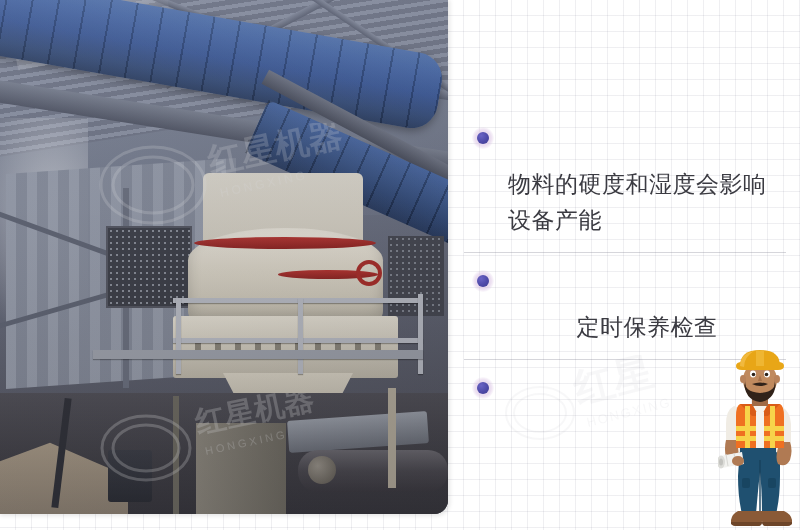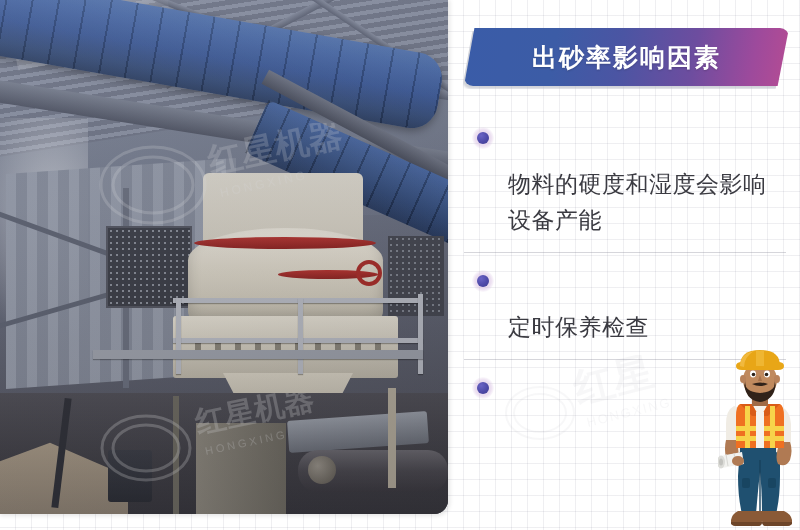--- a/index.html
+++ b/index.html
@@ -316,21 +316,21 @@
     left:14px; top:110px;
     width:322px;
   }
   .bullet-row {
     position:relative;
     display:flex;
     align-items:flex-start;
     padding:12px 0 14px 0;
     min-height:62px;
   }
-  .bullet-row + .bullet-row { border-top:1px solid rgba(120,120,135,0.30); }
+  .bullet-row + .bullet-row { border-top:1px solid rgba(120,120,135,0.30);text-align:center; }
   .bullet-dot {
     flex:0 0 auto;
     position:relative;
     width:22px; height:22px;
     margin:5px 14px 0 8px;
     border-radius:50%;
     background:radial-gradient(circle at 50% 50%,
       rgba(198,160,212,0.55) 0%, rgba(208,178,220,0.40) 52%, rgba(225,205,232,0.05) 72%, rgba(255,255,255,0) 100%);
   }
   .bullet-dot::after {
@@ -456,26 +456,20 @@
           <text x="108" y="62" font-family="Liberation Sans, sans-serif" font-size="11" letter-spacing="3" fill="#e8e8e8" transform="rotate(-12 108 62)">HONGXING</text>
         </svg>
       </div>
 
       <div class="ph-tint"></div>
     </div>
   </div>
 
   <div class="right-panel">
 
-    <div class="banner-wrap">
-      <div class="banner-shadow"></div>
-      <div class="banner">
-        <span class="banner-title">出砂率影响因素</span>
-      </div>
-    </div>
 
     <div class="bullets">
 
       <div class="bullet-row row-1">
         <span class="bullet-dot"></span>
         <span class="bullet-text">物料的硬度和湿度会影响设备产能</span>
       </div>
 
       <div class="bullet-row row-2">
         <span class="bullet-dot"></span>

